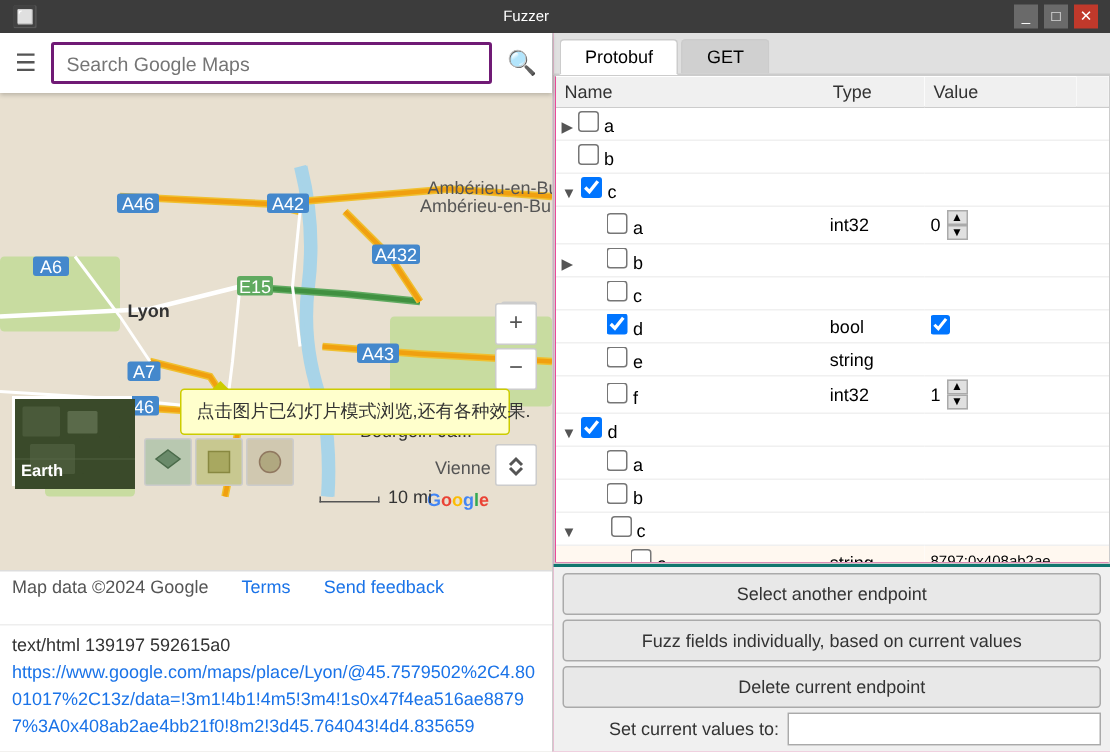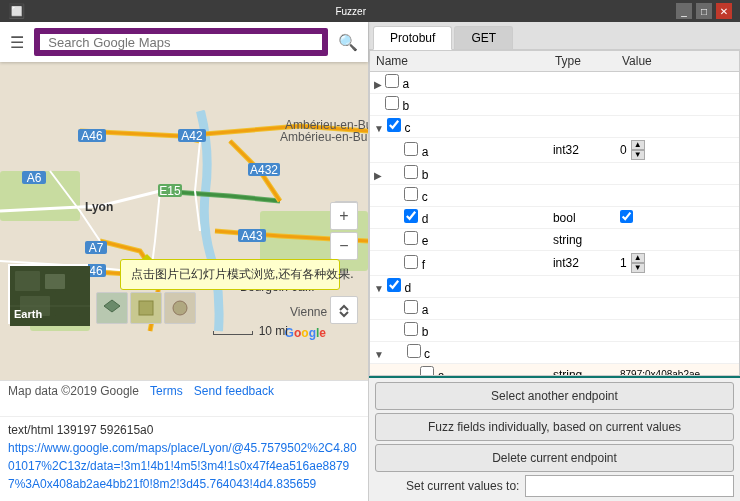--- a/index.html
+++ b/index.html
@@ -49,21 +49,21 @@
       align-items: center;
       padding: 0 10px;
       gap: 10px;
       box-shadow: 0 1px 3px rgba(0,0,0,0.2);
       z-index: 10;
     }
     .hamburger-icon { font-size: 16px; color: #555; cursor: pointer; }
     .search-bar {
       flex: 1;
       height: 28px;
-      border: 6px solid #701a75;
+      border: 2px solid #701a75;
       border-radius: 2px;
       padding: 0 8px;
       font-size: 13px;
       color: #999;
     }
     .search-btn { color: #555; font-size: 16px; cursor: pointer; }
 
     
     .map-area {
       flex: 1;
@@ -150,21 +150,21 @@
 
     .map-footer {
       background: white;
       height: 36px;
       border-top: 1px solid #ddd;
       padding: 2px 8px;
       font-size: 10px;
       color: #555;
       line-height: 1.4;
     }
-    .map-footer a { color: #1a73e8; text-decoration: none; }
+    .map-footer a { color: #1a73e8; text-decoration: none; margin-left: 11px; }
 
     
     .map-tooltip {
       position: absolute;
       bottom: 90px;
       left: 120px;
       background: #ffffcc;
       border: 1px solid #cccc00;
       border-radius: 3px;
       padding: 6px 10px;
@@ -487,21 +487,21 @@
         <span>10 mi</span>
       </div>
 
       
       <div class="map-tooltip">
         <span>点击图片已幻灯片模式浏览,还有各种效果.</span>
       </div>
     </div>
 
     <div class="map-footer">
-      <span>Map data ©2019 Google</span>
+      <span>Map data ©2024 Google</span>
       &nbsp;&nbsp;
       <a href="#">Terms</a>
       &nbsp;&nbsp;
       <a href="#">Send feedback</a>
     </div>
 
     <div class="url-section">
       <div class="url-hash">text/html 139197 592615a0</div>
       <div>https://www.google.com/maps/place/Lyon/@45.7579502%2C4.8001017%2C13z/data=!3m1!4b1!4m5!3m4!1s0x47f4ea516ae88797%3A0x408ab2ae4bb21f0!8m2!3d45.764043!4d4.835659</div>
     </div>

